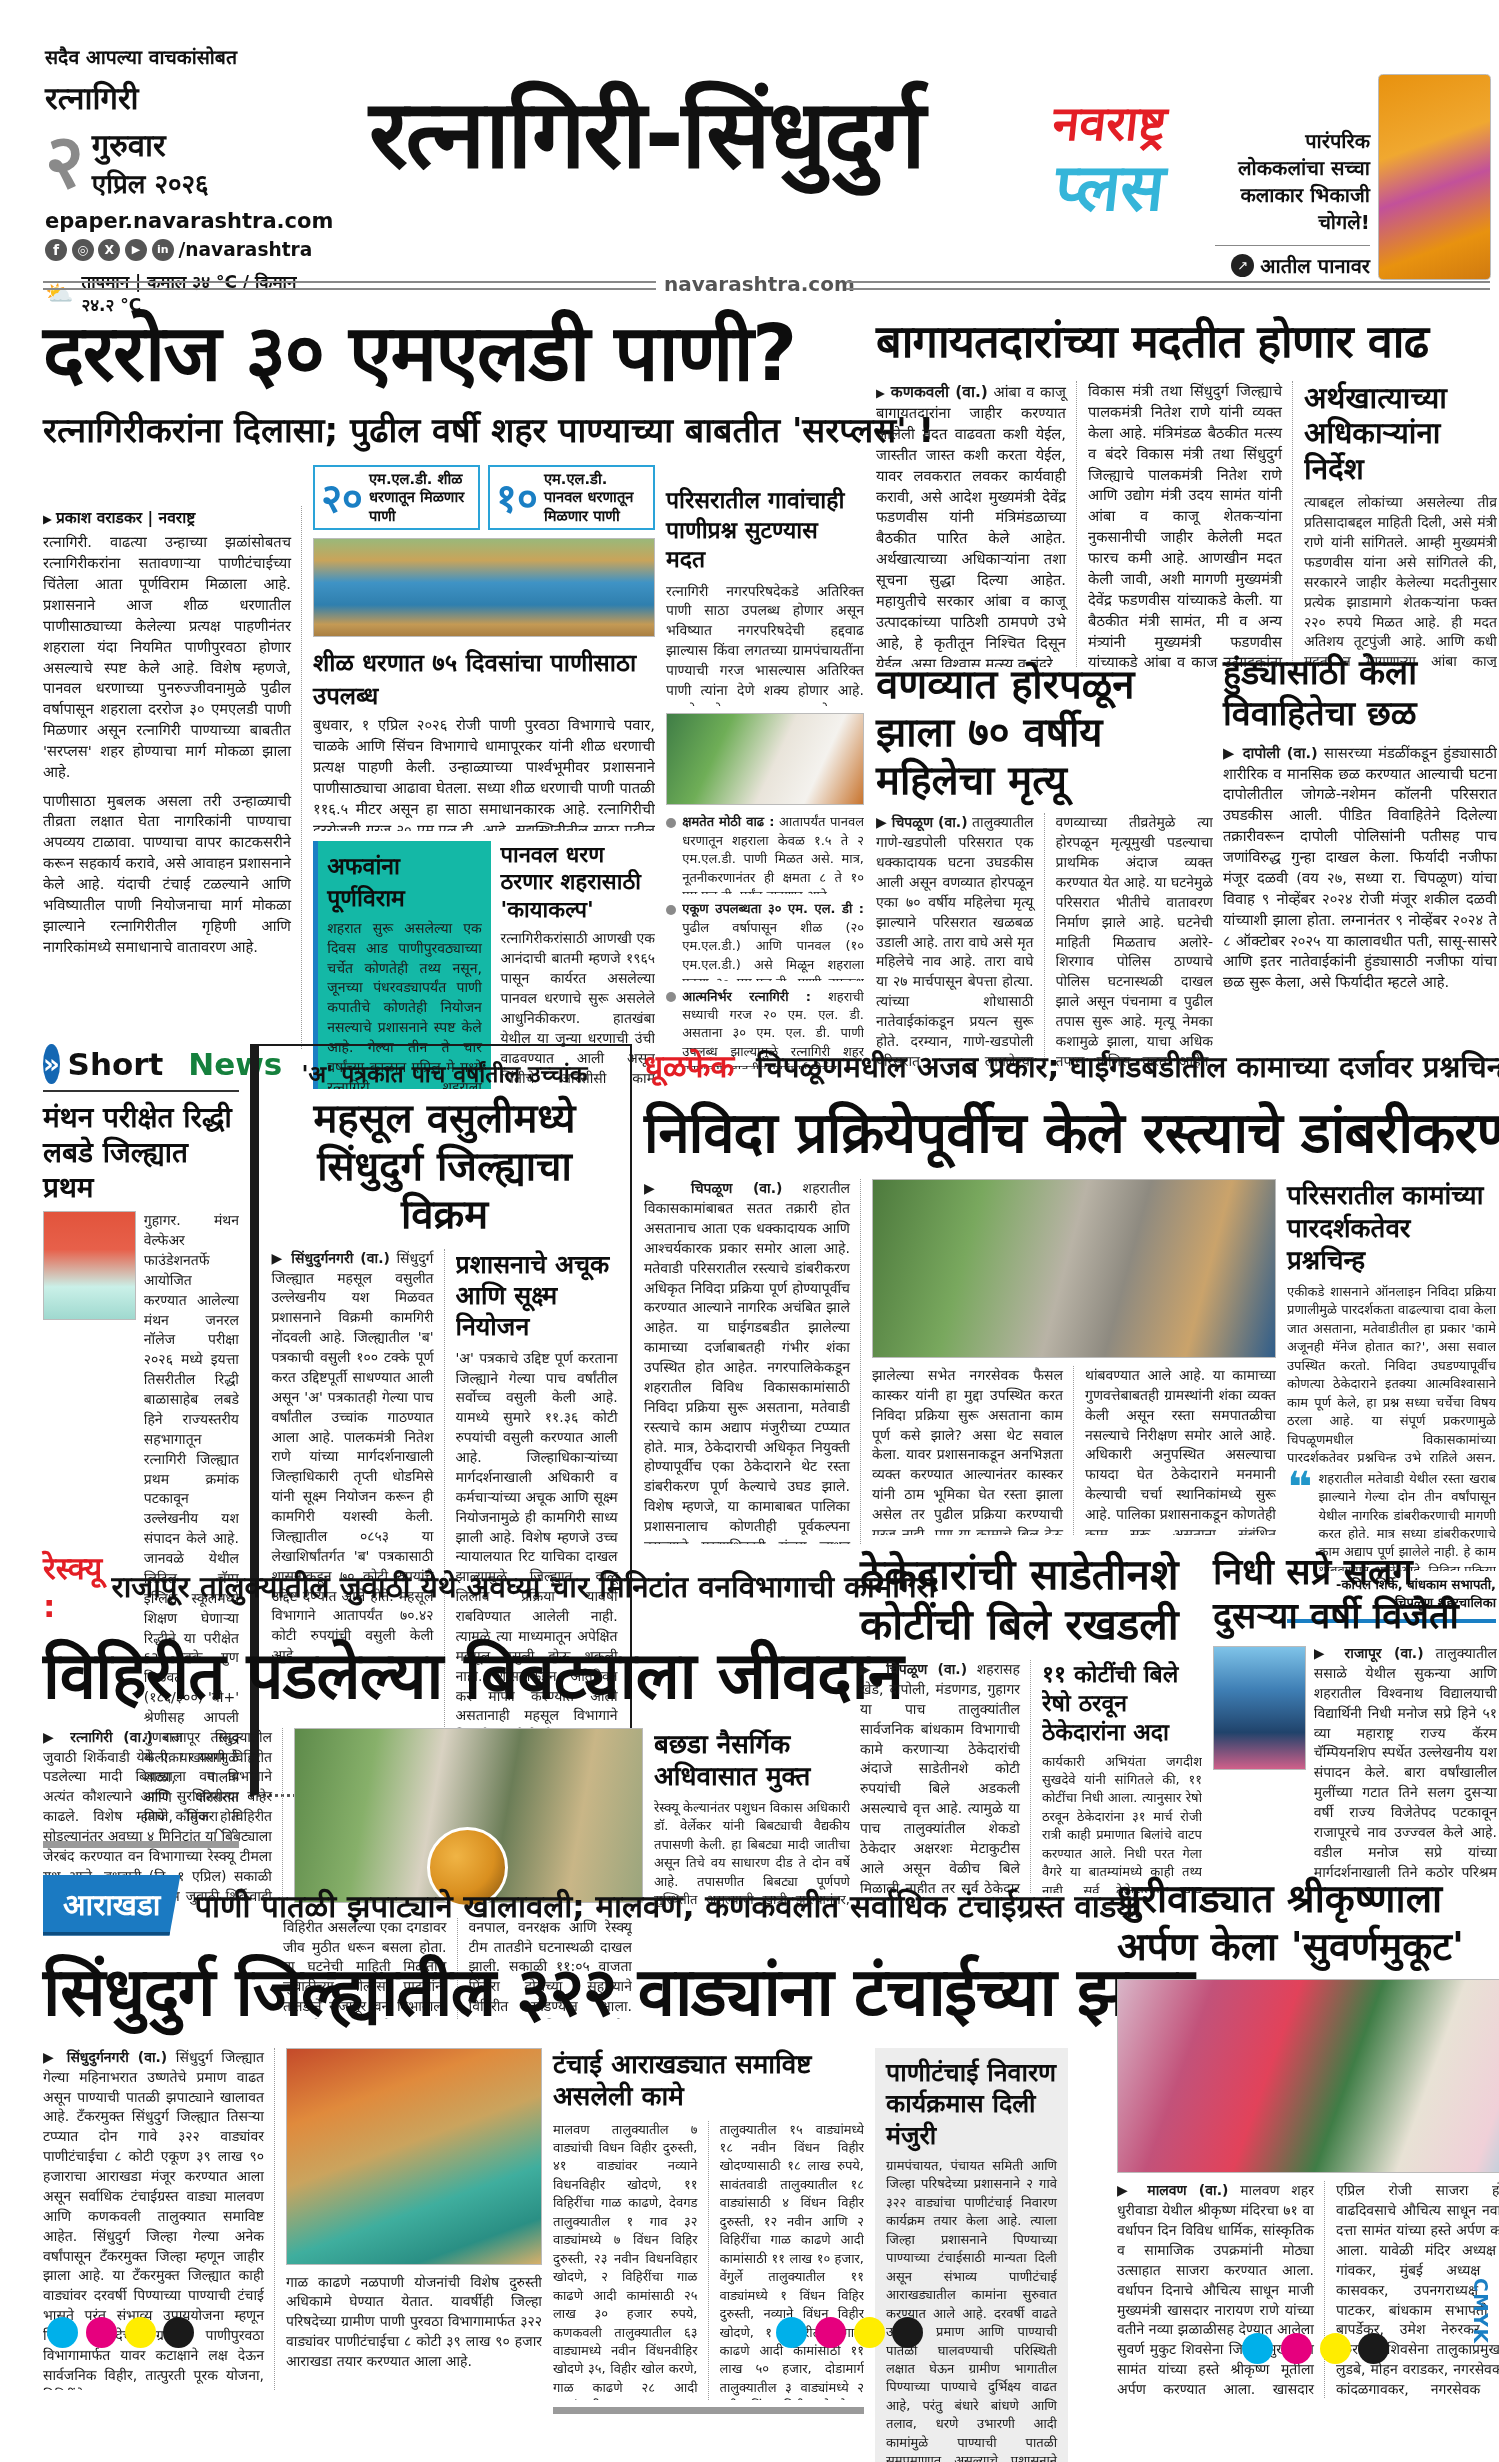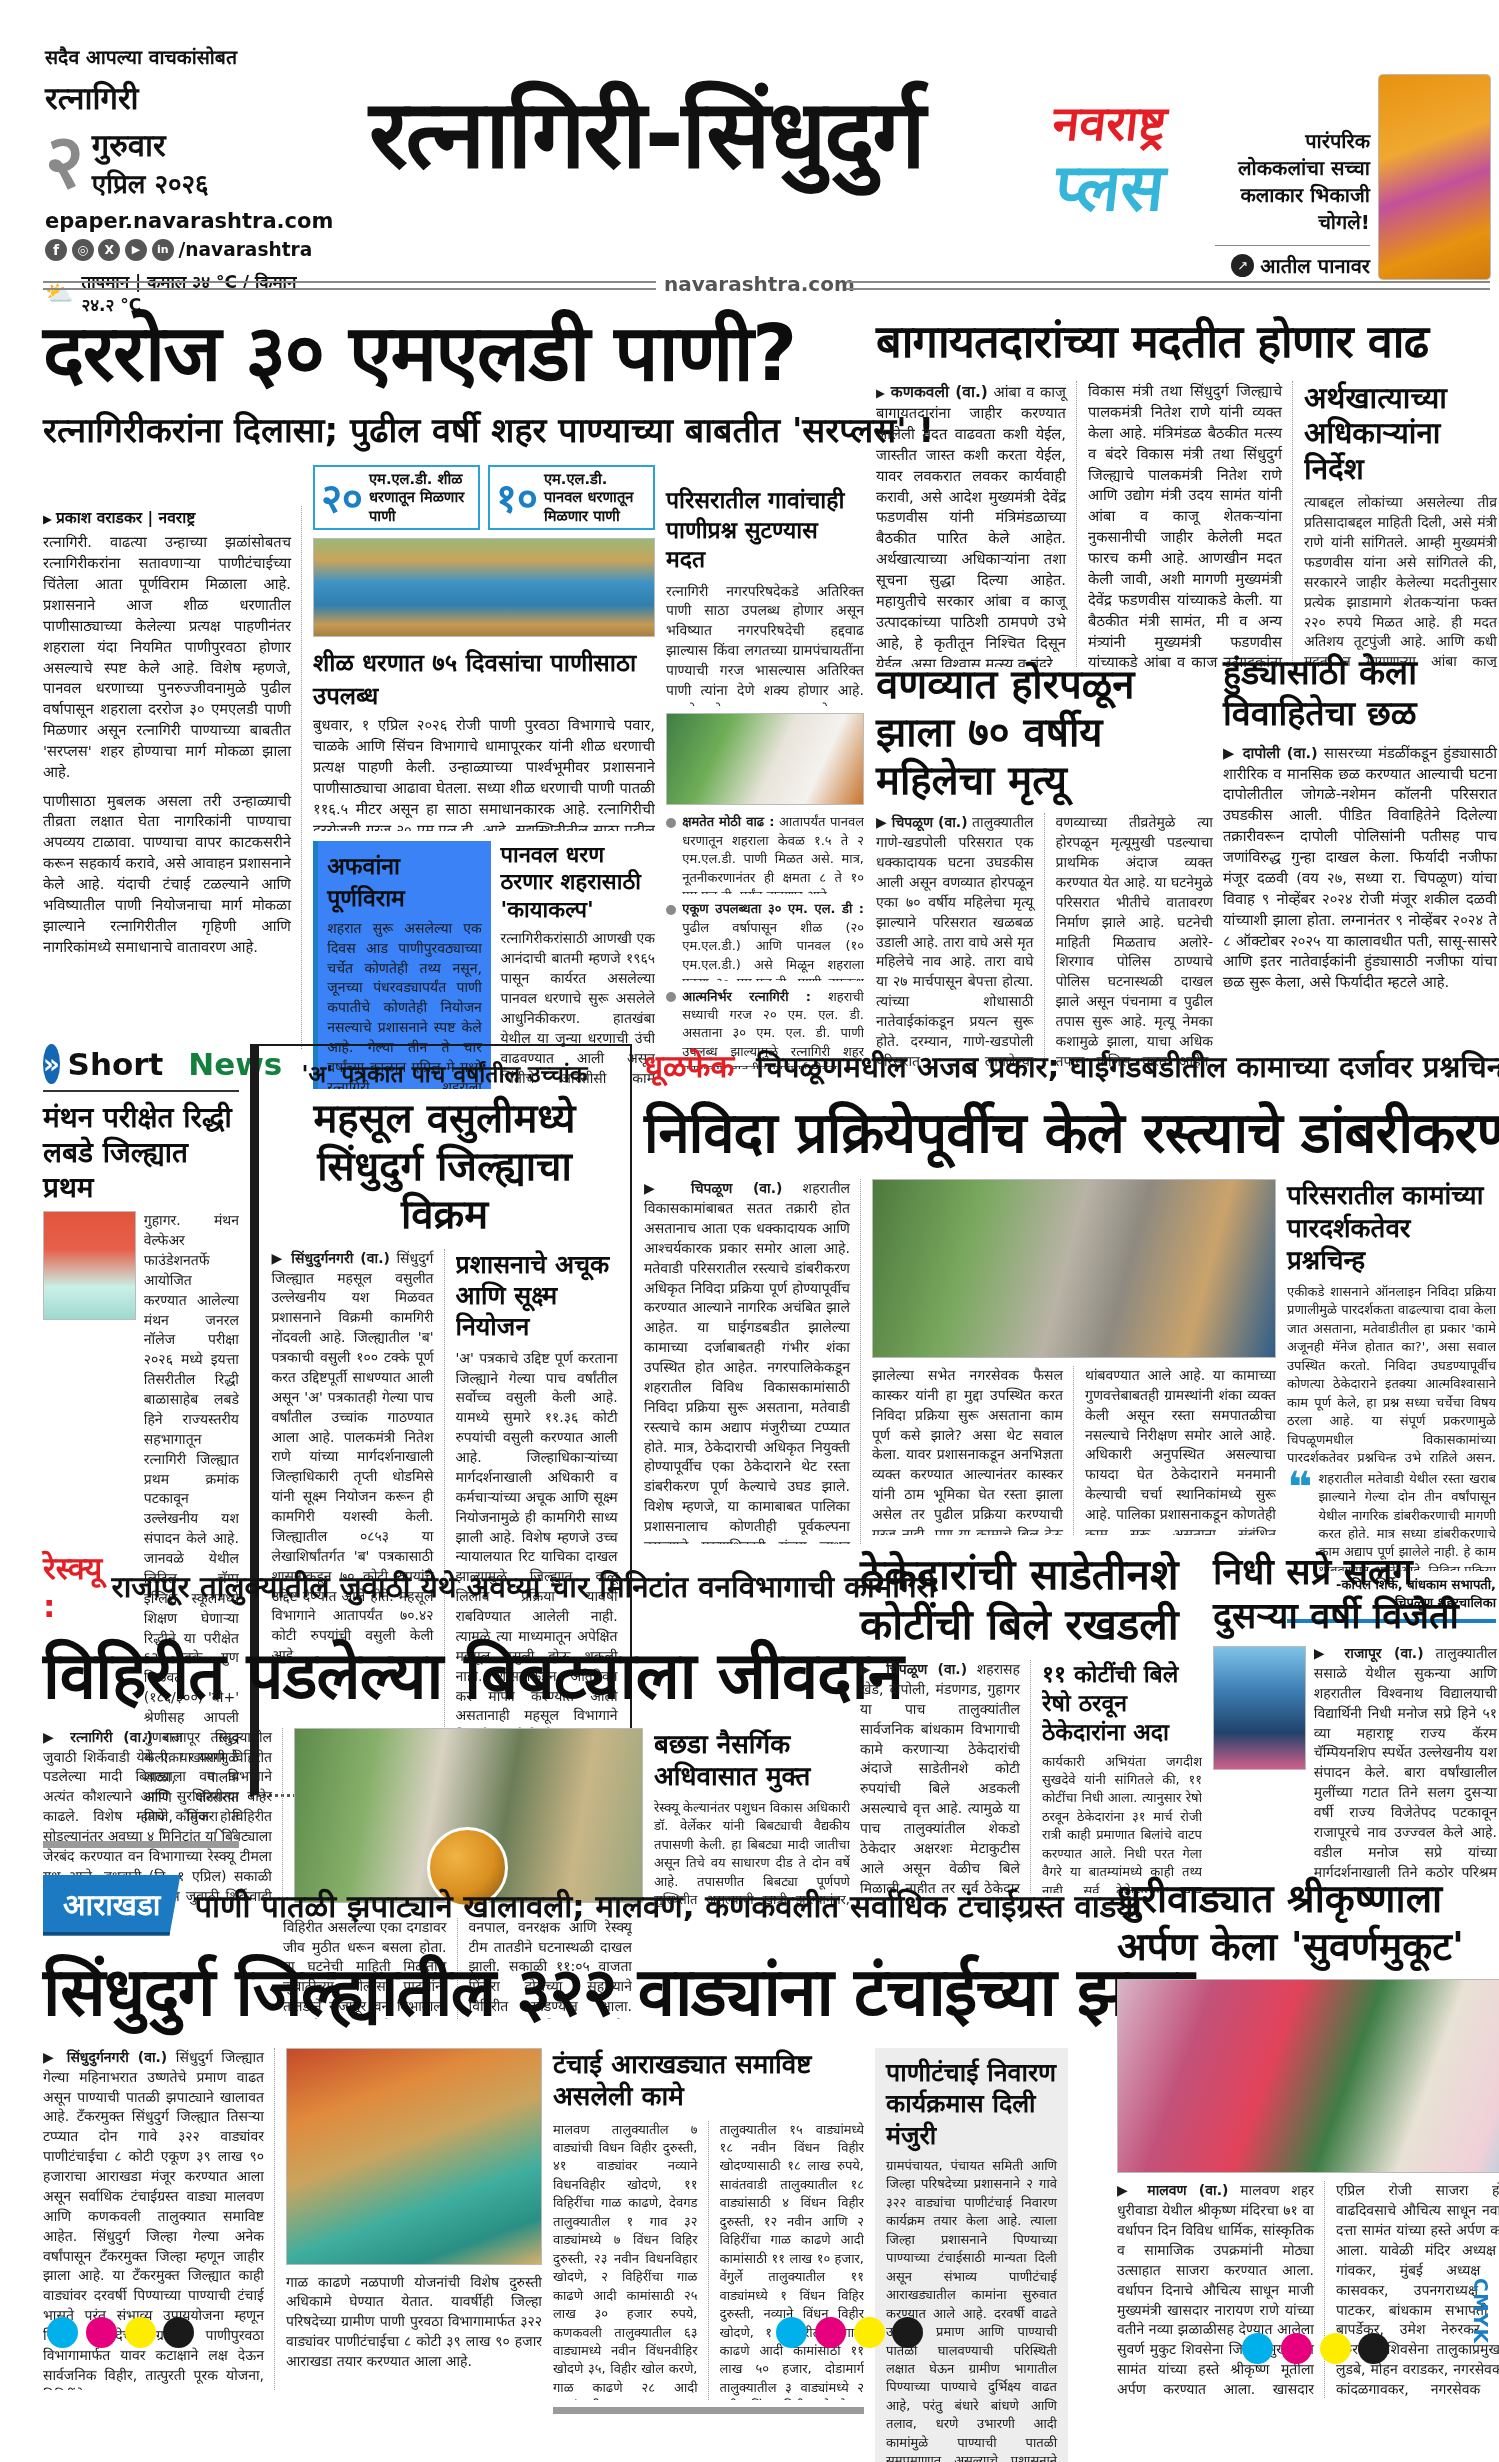--- a/index.html
+++ b/index.html
@@ -96,21 +96,21 @@
           </div>
           <div class="statbox">
             <span class="statnum">१०</span>
             <span class="statlab">एम.एल.डी. पानवल धरणातून मिळणार पाणी</span>
           </div>
         </div>
         <div class="photo" style="width:100%;height:99px;margin-top:7.8px;background:linear-gradient(180deg,#9ab87a 0%,#c9a45a 22%,#3f93c5 45%,#2f7fae 68%,#c49a55 88%,#a97f42 100%);"></div>
         <h3 style="font-size:24px;margin-top:7.8px;">शीळ धरणात ७५ दिवसांचा पाणीसाठा उपलब्ध</h3>
         <div class="body clip" style="margin-top:4.7px;height:116px;">बुधवार, १ एप्रिल २०२६ रोजी पाणी पुरवठा विभागाचे पवार, चाळके आणि सिंचन विभागाचे धामापूरकर यांनी शीळ धरणाची प्रत्यक्ष पाहणी केली. उन्हाळ्याच्या पार्श्वभूमीवर प्रशासनाने पाणीसाठ्याचा आढावा घेतला. सध्या शीळ धरणाची पाणी पातळी ११६.५ मीटर असून हा साठा समाधानकारक आहे. रत्नागिरीची दररोजची गरज २० एम.एल.डी. आहे. सद्यस्थितीतील साठा पुढील ७० ते ७५ दिवस पुरेल इतका मुबलक आहे.</div>
         <div style="display:flex;gap:9.3px;margin-top:9.3px;">
-          <div class="clip" style="flex:1;background:#3b82f6;border-left:5.4px solid #1a7fc4;padding:7.8px 9.3px;height:233px;">
+          <div class="clip" style="flex:1;background:#14b8a6;border-left:5.4px solid #1a7fc4;padding:7.8px 9.3px;height:233px;">
             <h3 style="font-size:23px;">अफवांना पूर्णविराम</h3>
             <div class="body" style="margin-top:6.2px;font-size:14px;">शहरात सुरू असलेल्या एक दिवस आड पाणीपुरवठ्याच्या चर्चेत कोणतेही तथ्य नसून, जूनच्या पंधरवड्यापर्यंत पाणी कपातीचे कोणतेही नियोजन नसल्याचे प्रशासनाने स्पष्ट केले आहे. गेल्या तीन ते चार वर्षांच्या काळात एप्रिल मे मध्ये रत्नागिरी शहराला पाणीटंचाईच्या समस्येला सामोरे जावे लागत होते त्यामुळे बऱ्याच वेळा दिवसाआड पाणीपुरवठा केला जात होता मात्र तशी स्थिती यावर्षी नसल्याचे प्रशासनाने स्पष्ट केले आहे.</div>
           </div>
           <div class="clip" style="flex:1;height:248px;">
             <h3 style="font-size:22px;line-height:1.25;">पानवल धरण ठरणार शहरासाठी 'कायाकल्प'</h3>
             <div class="body" style="margin-top:6.2px;font-size:14px;">रत्नागिरीकरांसाठी आणखी एक आनंदाची बातमी म्हणजे १९६५ पासून कार्यरत असलेल्या पानवल धरणाचे सुरू असलेले आधुनिकीकरण. हातखंबा येथील या जुन्या धरणाची उंची वाढवण्यात आली असून भिंतीचे आरसीसी काम पूर्णत्वाकडे आहे. पानवल धरणावरून रत्नागिरी शहराला पुरवले जाणारे पाणी हे नैसर्गिक गुरुत्व बलावर जलवाहिन्यांमधून रत्नागिरी शहरात आणले जाते त्यामुळे त्यासाठी कोणताही विजेचा खर्च करावा लागत नाही. मात्र शीळ धरणातून रत्नागिरी शहरात आणले जाणारे पाणी हे पंपाद्वारे जॅकवेल मधून लिफ्ट केले जाते. त्यामुळे शीळ धरणातील पाणी रत्नागिरी शहरात आणण्यासाठी लाखो रुपयांचा विजेचा खर्च करावा लागतो.</div>
           </div>
         </div>
       </div>
       <div style="flex:1;">

